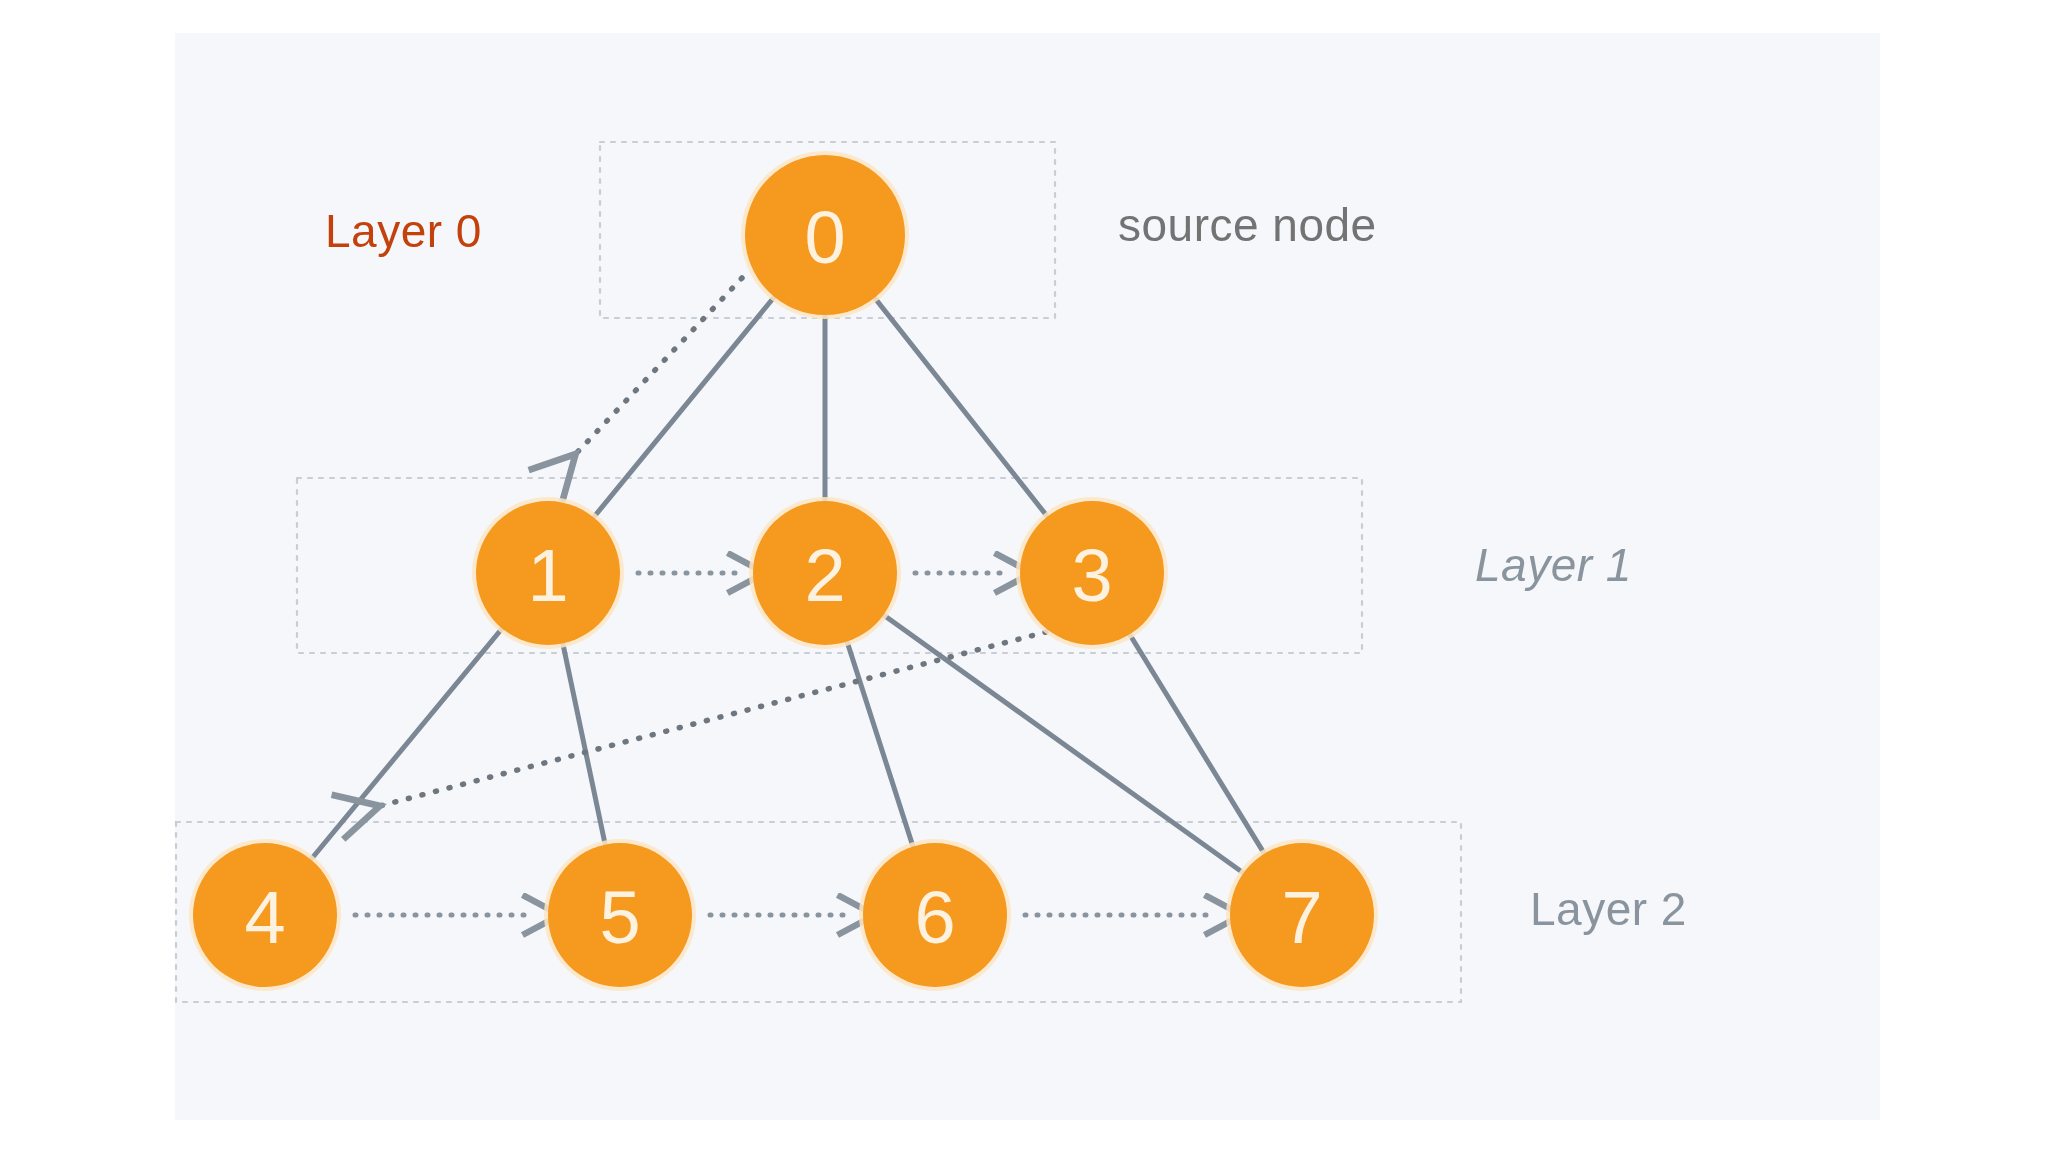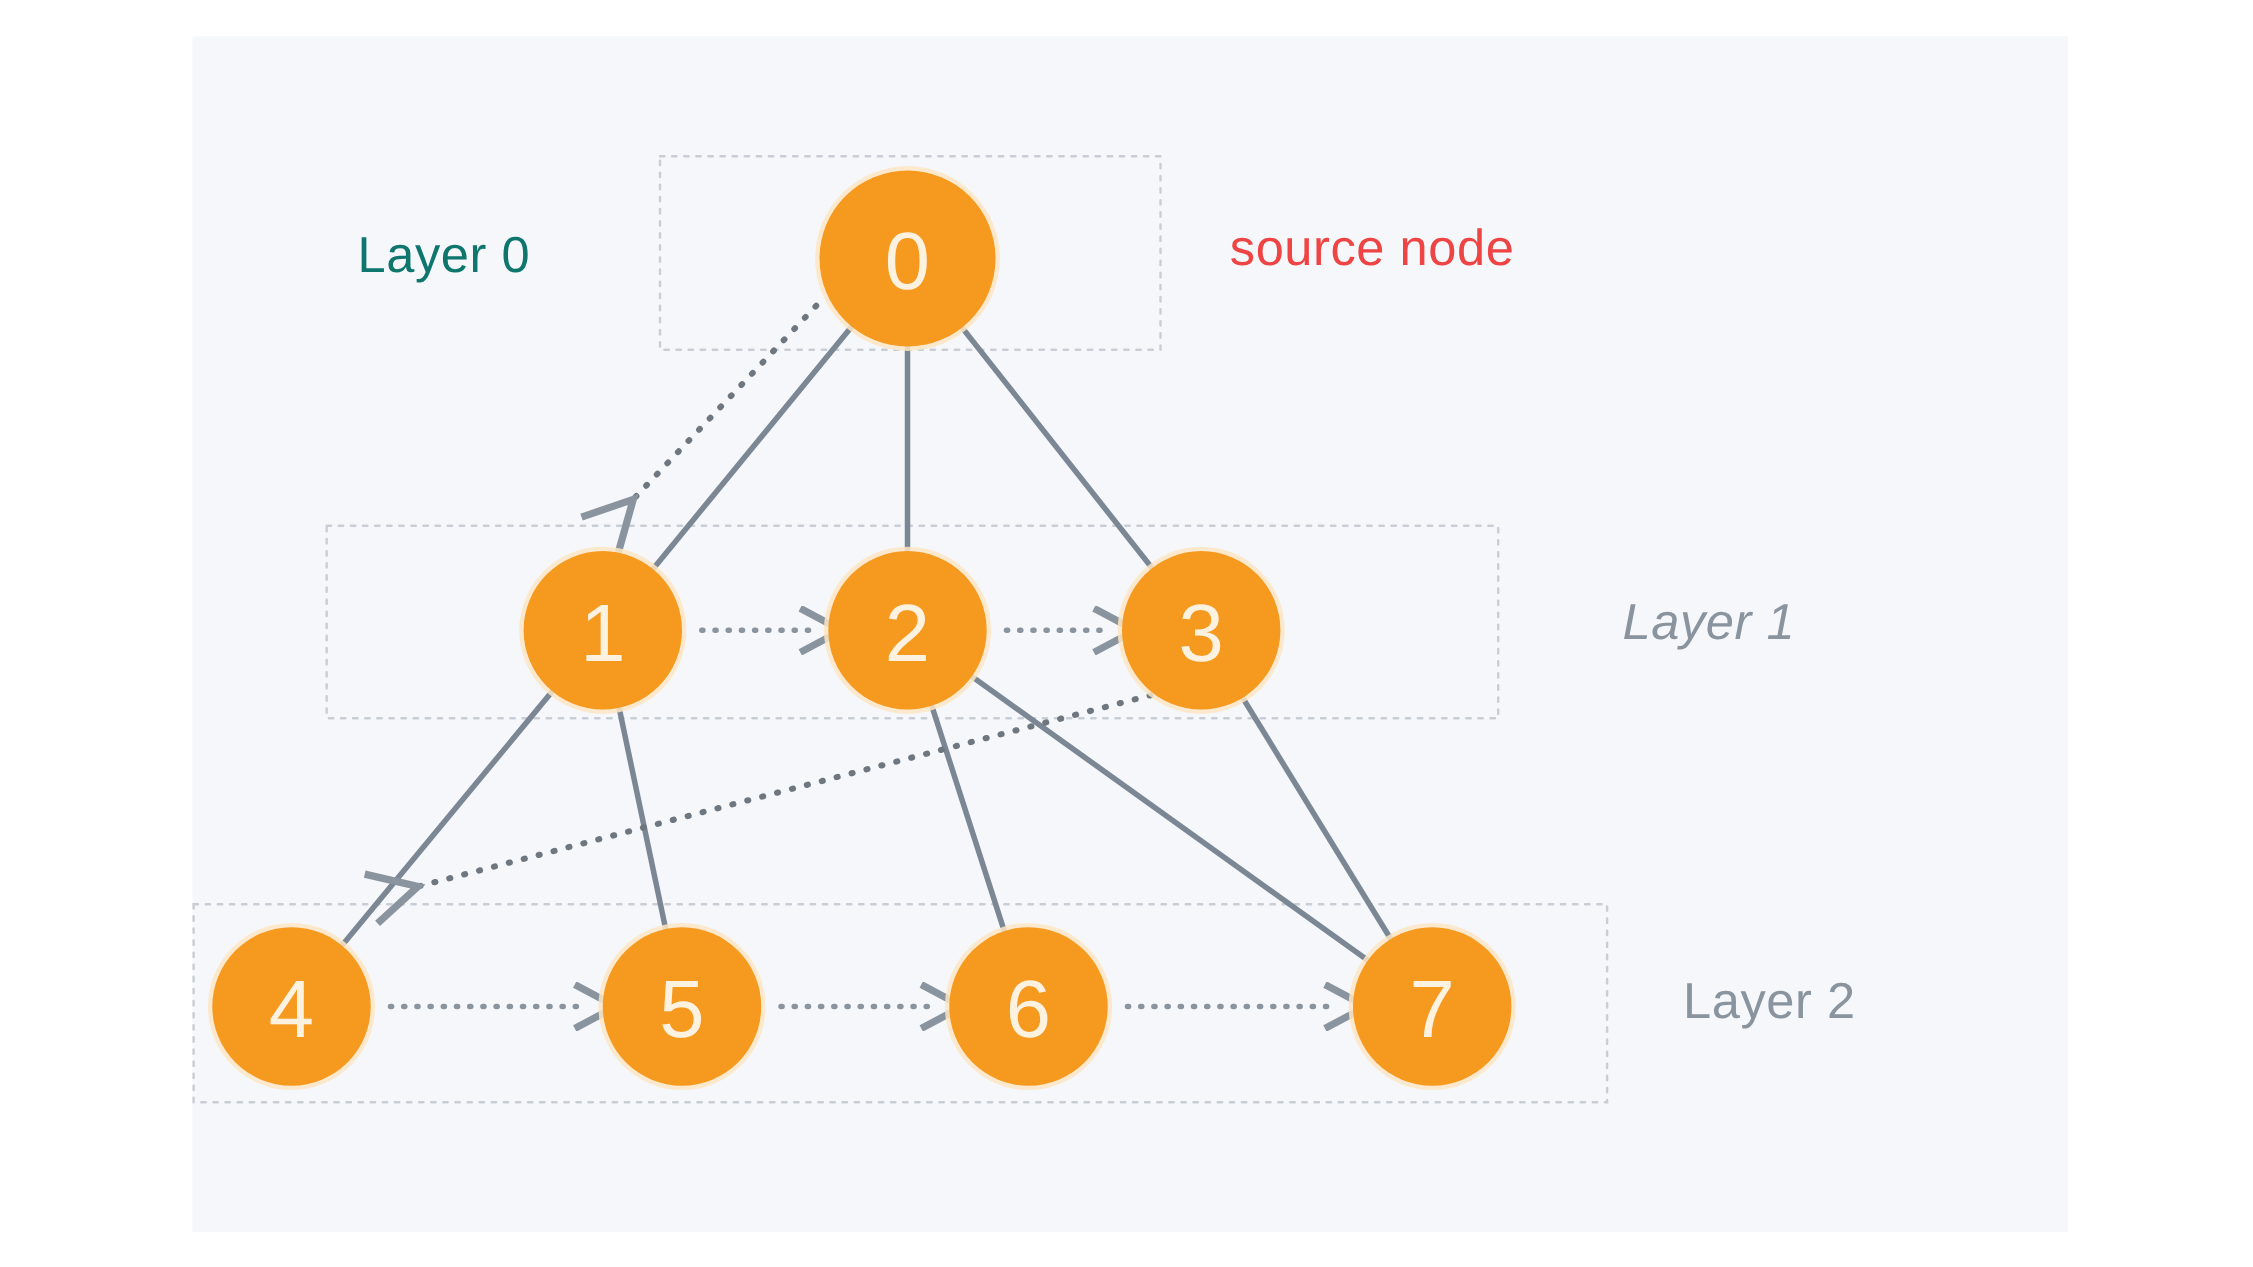--- a/index.html
+++ b/index.html
@@ -107,18 +107,18 @@
           <text x="935" y="917" class="node-num" fill="#fdf2e0">6</text>
         </g>
         <g>
           <circle cx="1302" cy="915" r="76" fill="#fde6c4" opacity="0.85"></circle>
           <circle cx="1302" cy="915" r="72" fill="#f5991f"></circle>
           <text x="1302" y="917" class="node-num" fill="#fdf2e0">7</text>
         </g>
       </g>
   </svg>
 
-  <div class="layer-label" id="lbl-layer0" style="left: 325px; top: 204px; color: #0f766e;">Layer 0</div>
-  <div class="layer-label" id="lbl-source" style="left: 1118px; top: 198px; color: #ef4444;">source node</div>
+  <div class="layer-label" id="lbl-layer0" style="left: 325px; top: 204px; color: #c2410c;">Layer 0</div>
+  <div class="layer-label" id="lbl-source" style="left: 1118px; top: 198px; color: #737373;">source node</div>
   <div class="layer-label" id="lbl-layer1" style="left: 1475px; top: 538px; color: rgb(138, 148, 158); font-style: italic;">Layer 1</div>
   <div class="layer-label" id="lbl-layer2" style="left: 1530px; top: 882px; color: rgb(138, 148, 158); text-align: center;">Layer 2</div>
 
 </div>
 
 </body></html>

